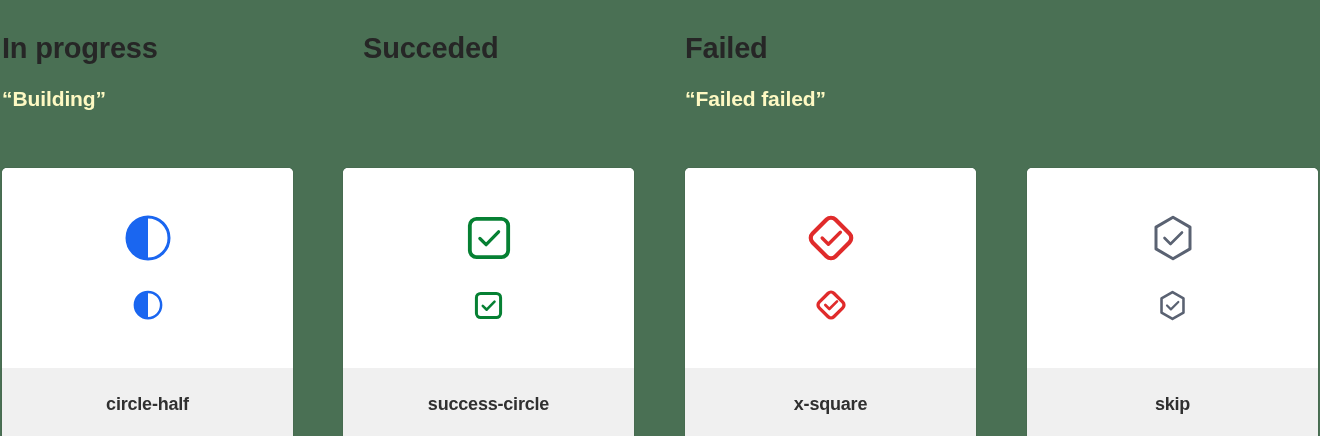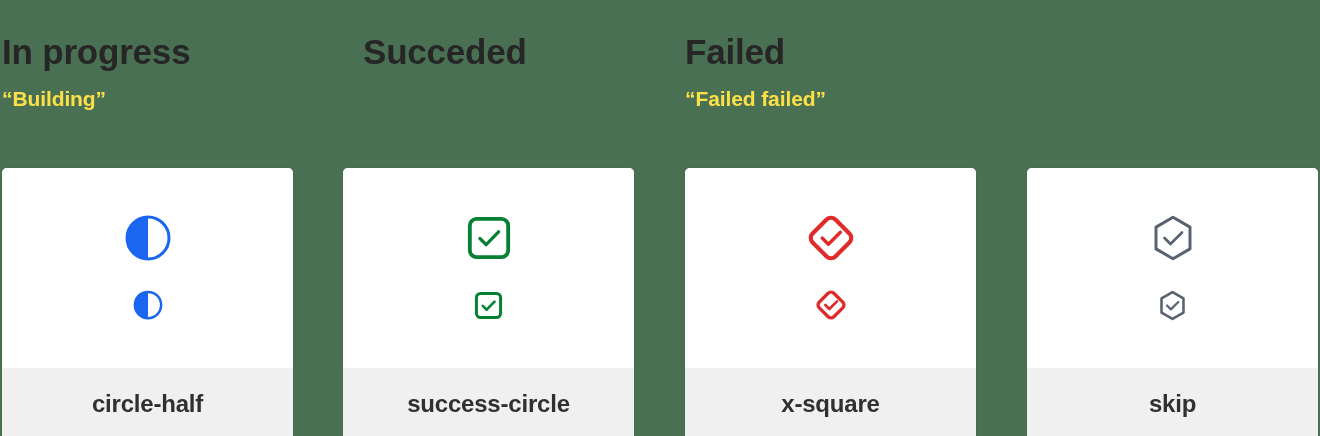--- a/index.html
+++ b/index.html
@@ -34,35 +34,35 @@
   .head {
     position: absolute;
     top: 0;
     width: 330px;
     height: 168px;
   }
   .head-title {
     position: absolute;
     left: 0;
     top: 34px;
-    font-size: 35px;
+    font-size: 29px;
     font-weight: bold;
     line-height: 1;
     color: #262626;
     letter-spacing: -0.2px;
     white-space: nowrap;
   }
   .head-sub {
     position: absolute;
     left: 0;
     top: 88px;
     font-size: 21px;
     font-weight: bold;
     line-height: 1;
-    color: #fde047;
+    color: #fef9c3;
     letter-spacing: -0.1px;
     white-space: nowrap;
   }
 
   
   .cards {
     position: absolute;
     left: 0;
     top: 0;
     width: 1320px;
@@ -111,21 +111,21 @@
     left: 0;
     bottom: 0;
     width: 100%;
     height: 72px;
     background: #f0f0f0;
     display: flex;
     align-items: center;
     justify-content: center;
   }
   .card-footer-label {
-    font-size: 24px;
+    font-size: 18px;
     font-weight: bold;
     color: #303030;
     letter-spacing: -0.2px;
     line-height: 1;
   }
 
   svg { display: block; }
 </style>
 </head>
 <body>

